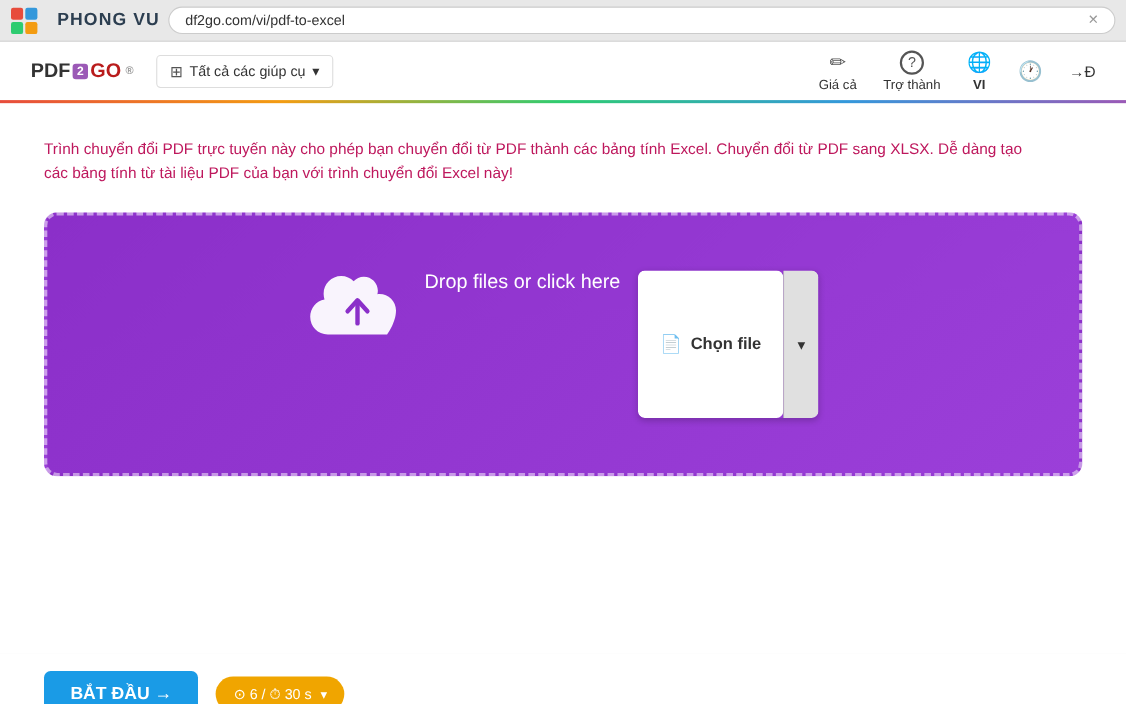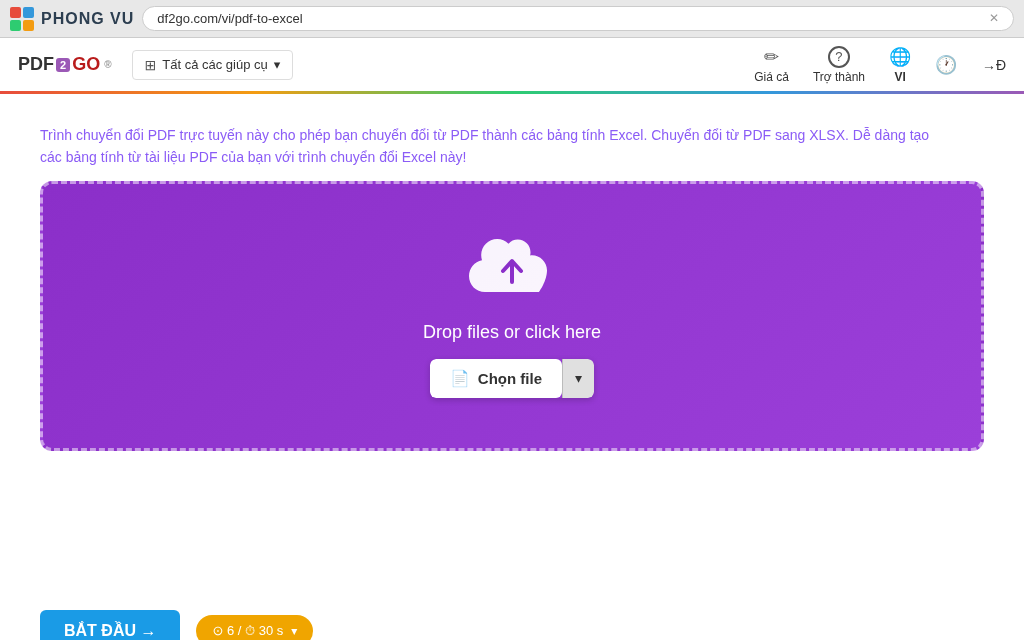--- a/index.html
+++ b/index.html
@@ -11,21 +11,21 @@
       height: 38px;
       display: flex;
       align-items: center;
       padding: 0 10px;
       gap: 8px;
       border-bottom: 1px solid #ccc;
     }
     .browser-logo {
       display: flex;
       align-items: center;
-      gap: 7px;
+      gap: 18px;
     }
     .logo-squares {
       display: grid;
       grid-template-columns: 1fr 1fr;
       gap: 2px;
       width: 24px;
       height: 24px;
     }
     .logo-sq { border-radius: 2px; }
     .sq1 { background: #e74c3c; }
@@ -50,21 +50,21 @@
     }
     .url-text { flex: 1; }
     .url-x { color: #999; font-size: 12px; cursor: pointer; }
 
     
     .site-header {
       background: white;
       height: 56px;
       display: flex;
       align-items: center;
-      padding: 0 18px;
+      padding: 0 28px;
       border-bottom: 3px solid transparent;
       border-image: linear-gradient(to right, #e74c3c, #f39c12, #2ecc71, #3498db, #9b59b6) 1;
       gap: 20px;
     }
     .site-logo {
       display: flex;
       align-items: center;
       gap: 2px;
       font-weight: bold;
       font-size: 18px;
@@ -135,36 +135,35 @@
       min-height: 500px;
     }
     .page-title {
       font-size: 28px;
       font-weight: bold;
       color: #1a1a1a;
       margin-bottom: 12px;
     }
     .page-desc {
       font-size: 14px;
-      color: #8b5cf6;
+      color: #be185d;
       line-height: 1.6;
       max-width: 900px;
-      margin-bottom: 12px;
+      margin-bottom: 24px;
     }
 
     
     .upload-area {
       background: #8b2fc9;
       background: linear-gradient(135deg, #8b2fc9 0%, #9b3fd9 100%);
       border-radius: 12px;
       border: 3px dashed rgba(255,255,255,0.5);
       padding: 50px 20px;
       display: flex;
-      flex-direction: column;
-      align-items: center;
+      flex-direction: row;
       justify-content: center;
       gap: 16px;
       cursor: pointer;
       min-height: 240px;
     }
 
     .upload-text {
       color: white;
       font-size: 18px;
       font-weight: 500;

